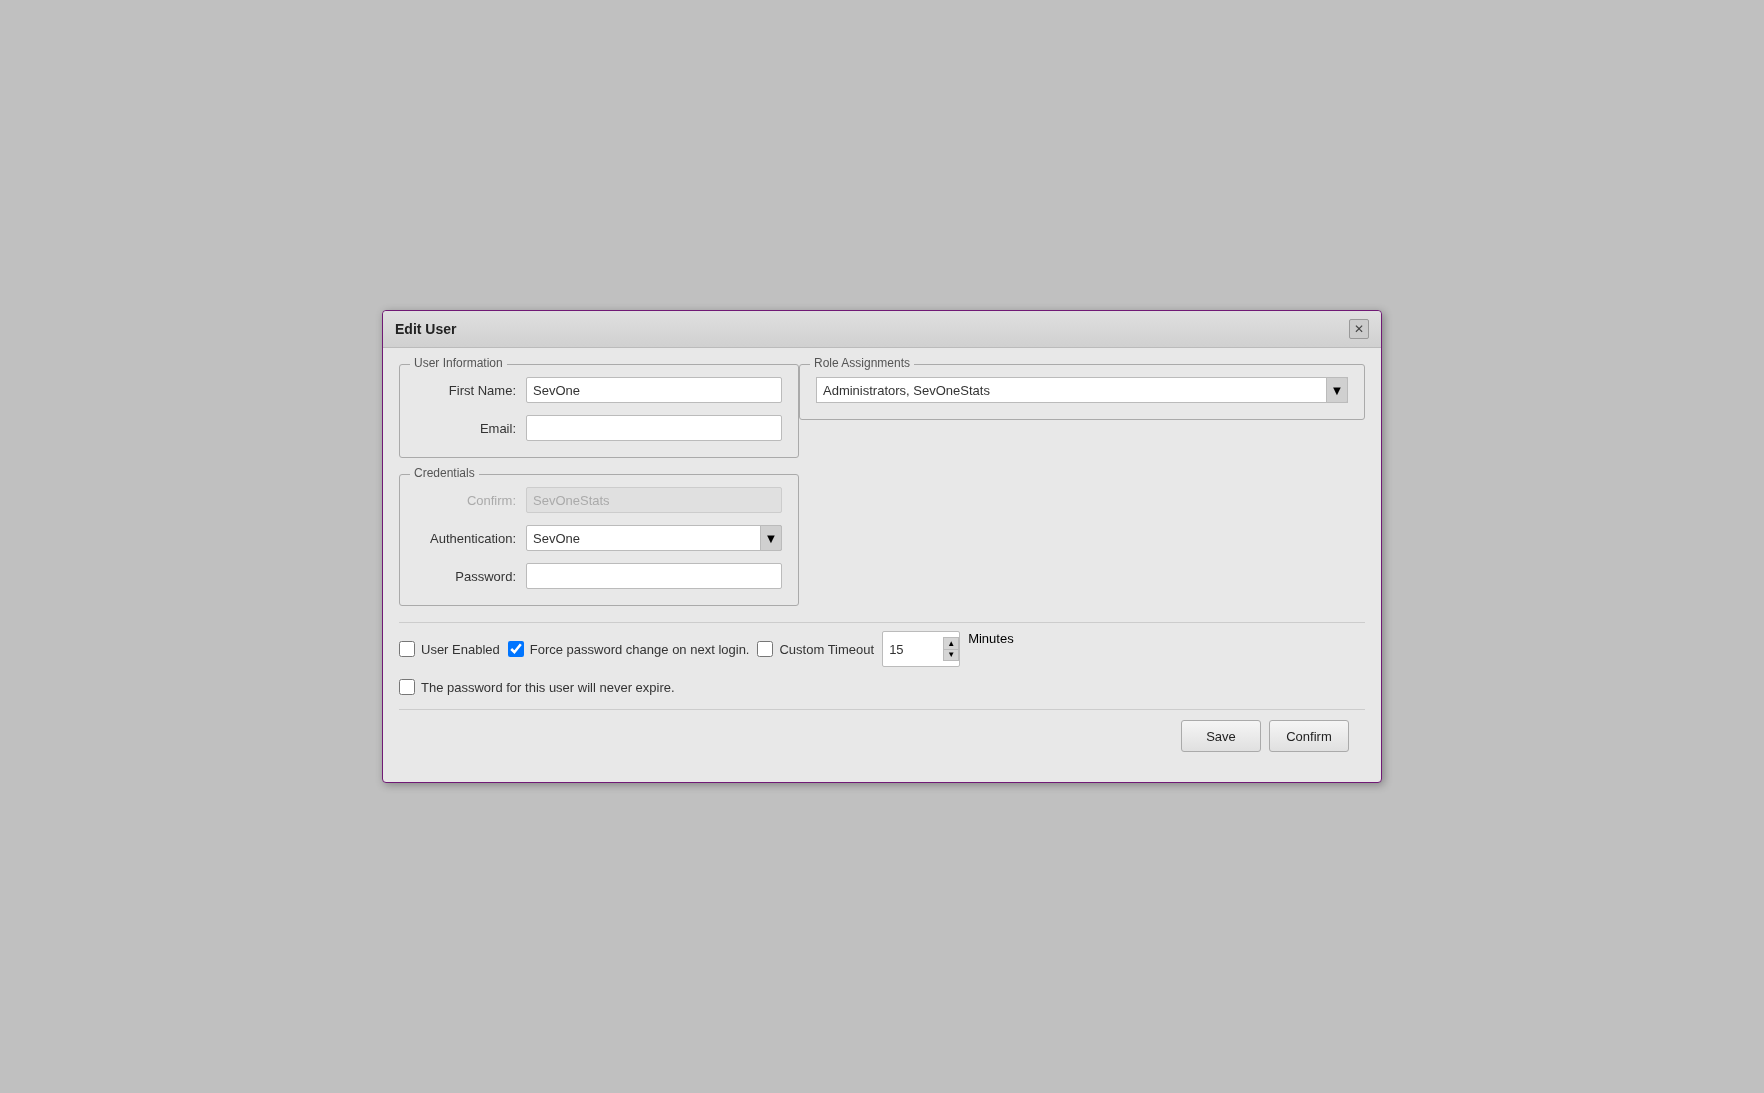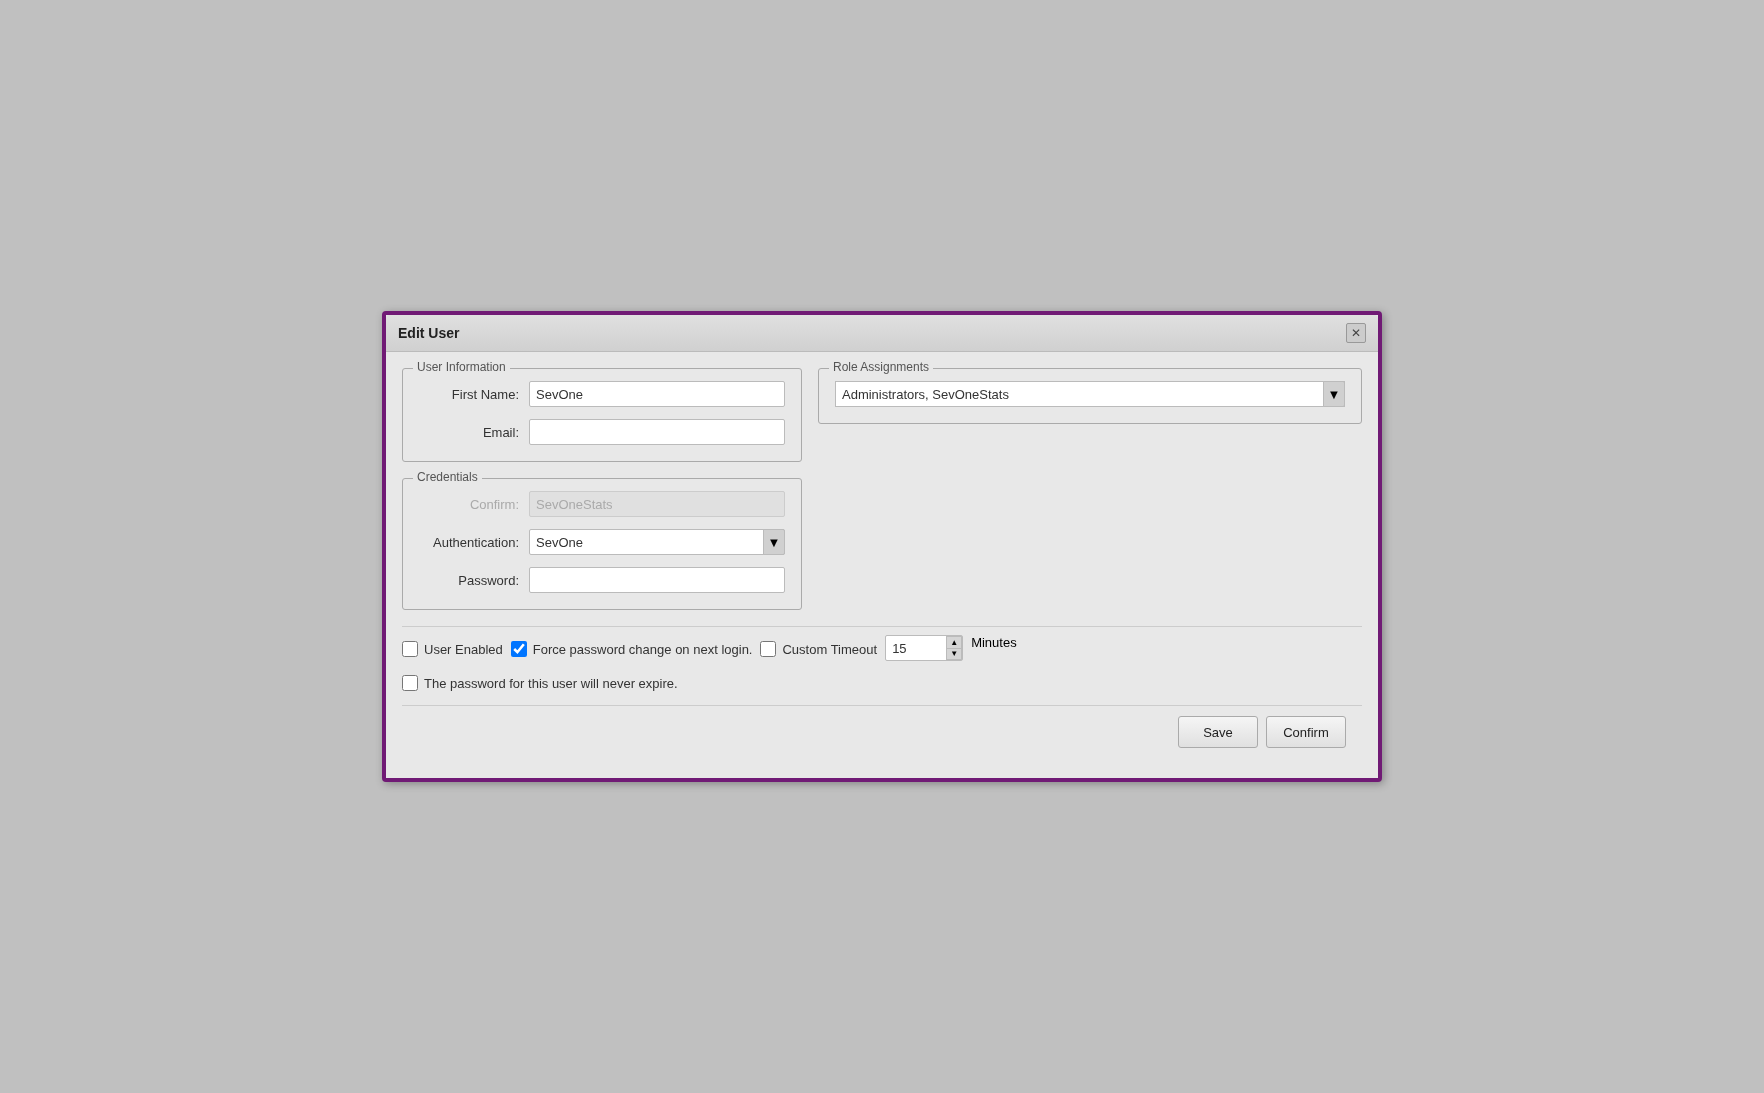--- a/index.html
+++ b/index.html
@@ -13,21 +13,21 @@
     body {
       background: #c0c0c0;
       display: flex;
       align-items: center;
       justify-content: center;
       min-height: 100vh;
     }
 
     .dialog {
       background: #e8e8e8;
-      border: 4px solid #701a75;
+      border: 1px solid #701a75;
       border-radius: 4px;
       width: 1000px;
       box-shadow: 2px 2px 8px rgba(0,0,0,0.3);
     }
 
     .dialog-titlebar {
       background: linear-gradient(to bottom, #e0e0e0, #d0d0d0);
       border-bottom: 1px solid #bbb;
       padding: 8px 12px;
       display: flex;
@@ -55,21 +55,20 @@
       font-size: 12px;
       color: #444;
     }
 
     .dialog-body {
       padding: 16px;
     }
 
     .dialog-content {
       display: flex;
-      gap: 16px;
       margin-bottom: 16px;
     }
 
     .left-column {
       display: flex;
       flex-direction: column;
       gap: 16px;
       flex: 0 0 400px;
     }
 
@@ -220,21 +219,21 @@
       gap: 8px;
       flex-wrap: wrap;
     }
 
     .minutes-input-wrapper {
       display: flex;
       align-items: center;
       border: 1px solid #bbb;
       background: #fff;
       border-radius: 2px;
-      height: 26px;
+      height: 36px;
     }
 
     .minutes-input {
       width: 60px;
       height: 24px;
       border: none;
       background: transparent;
       padding: 2px 6px;
       font-size: 13px;
       color: #333;

